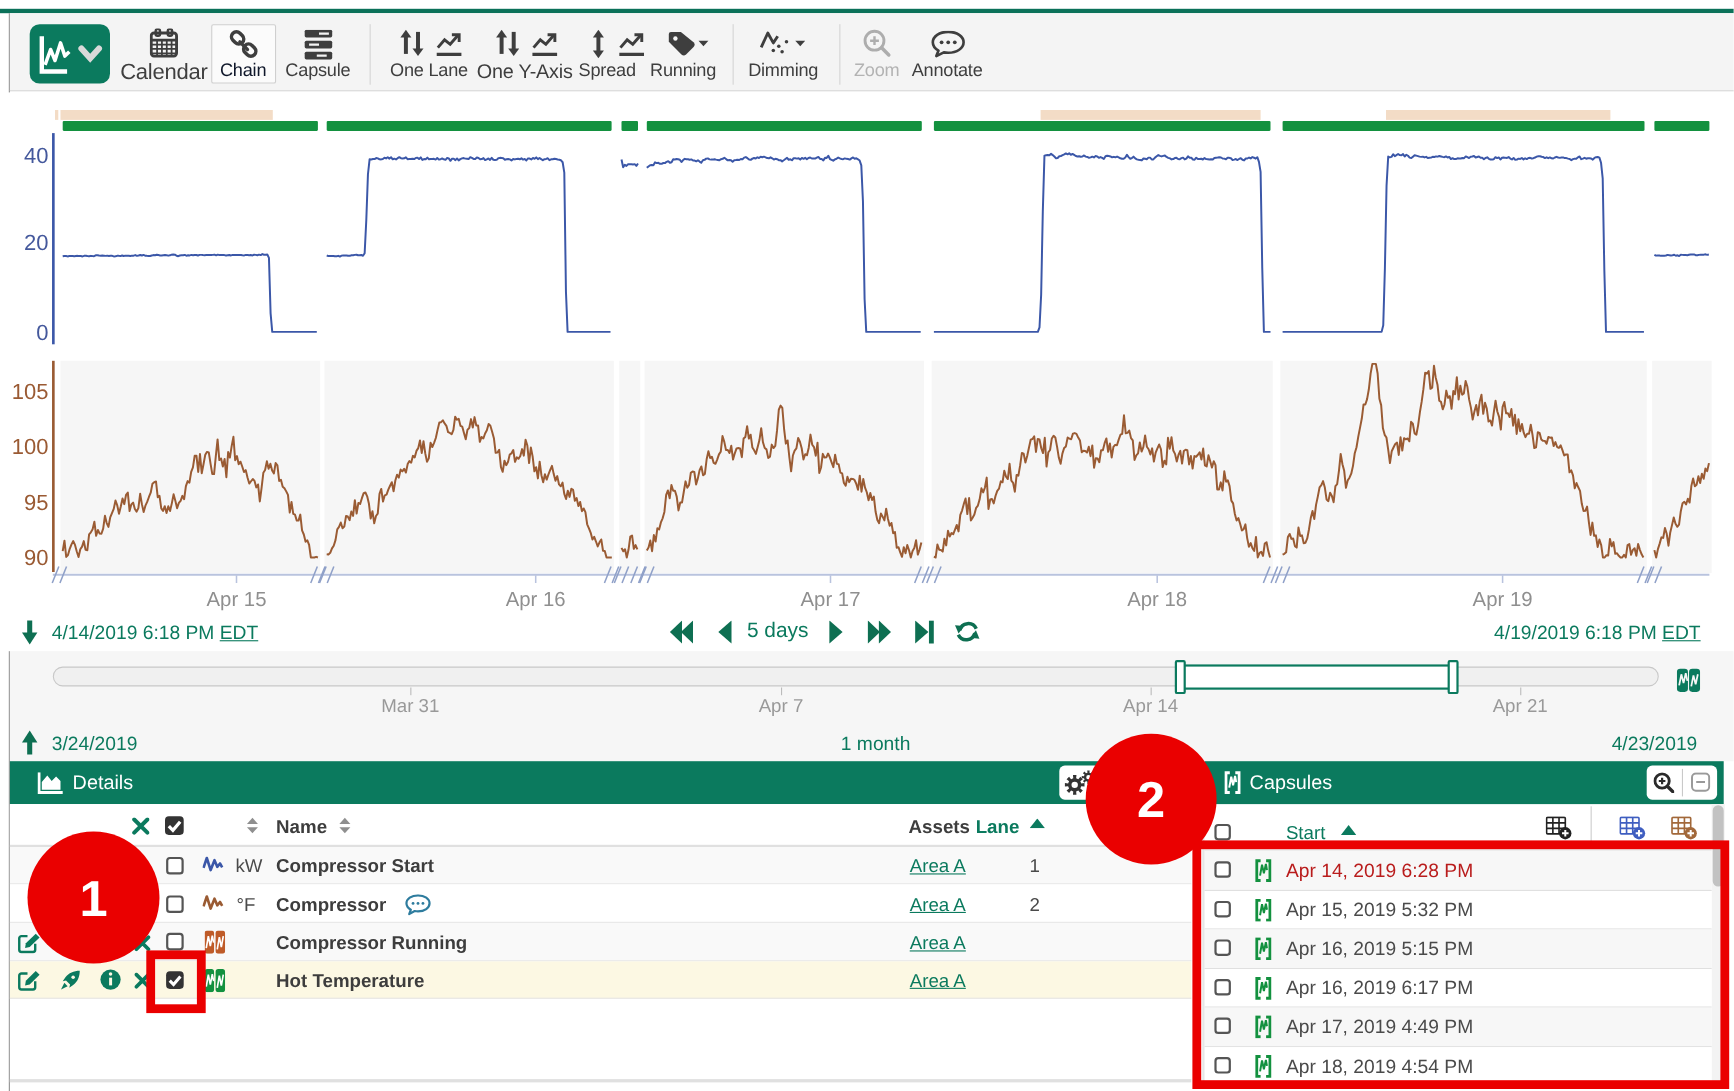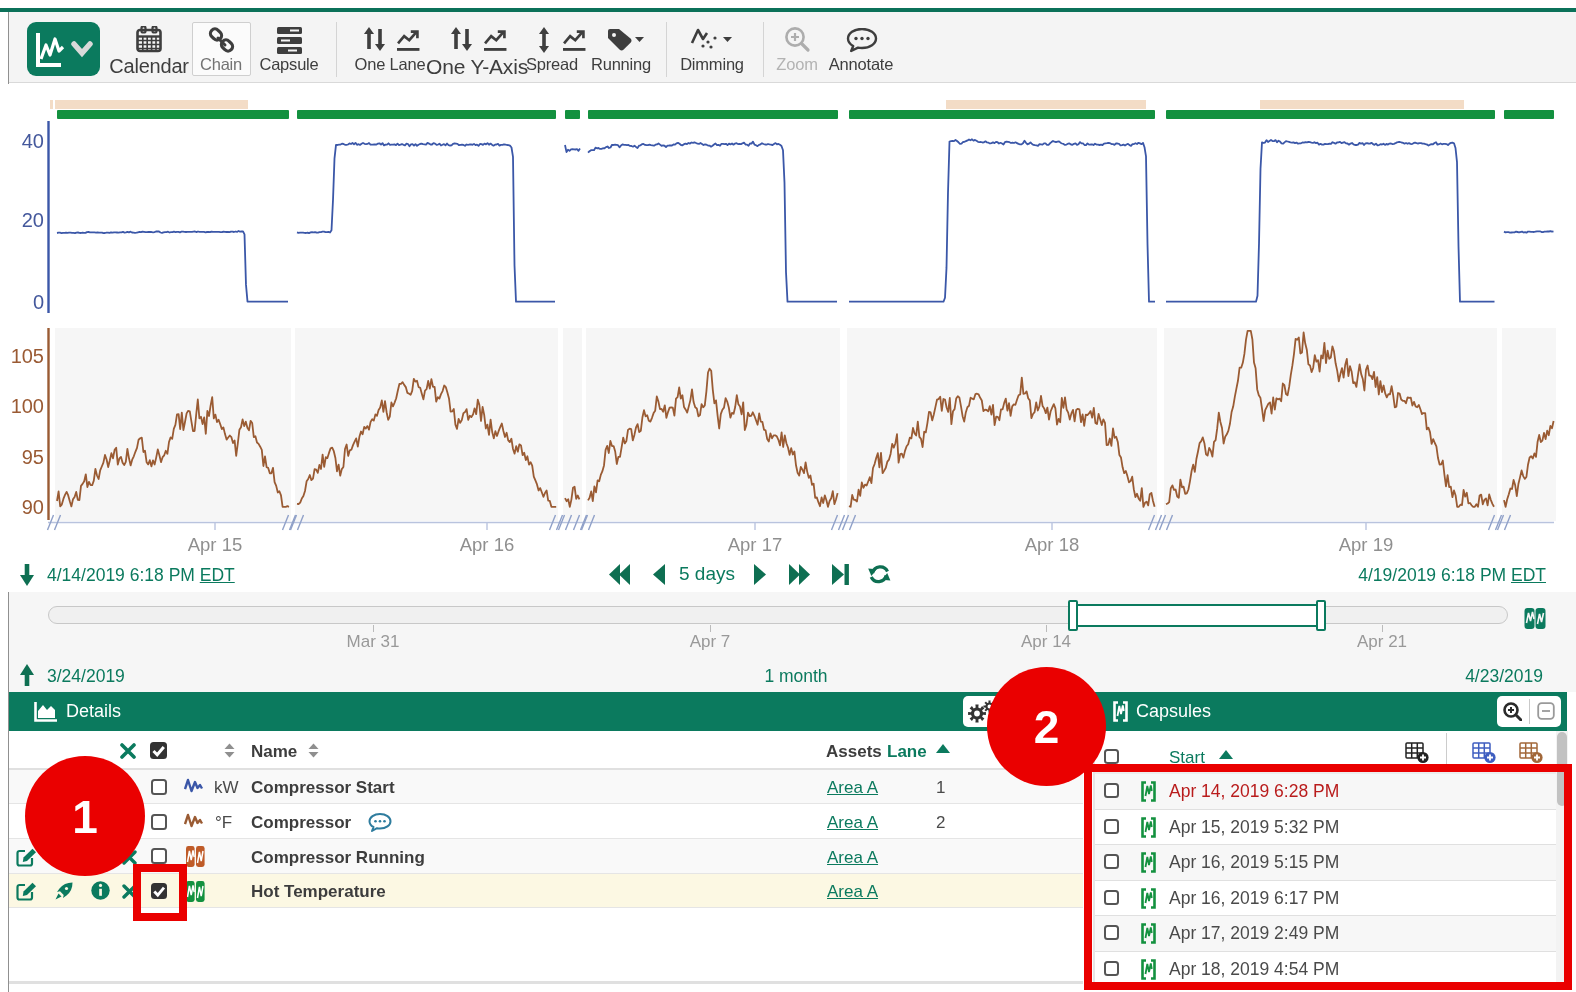--- a/index.html
+++ b/index.html
@@ -26,21 +26,21 @@
 </g>
   </svg>
 <div class="abs" style="left:79px;top:55px;width:140px;text-align:center;font-size:20px;letter-spacing:-0.2px;color:#3e3e3e">Calendar</div>
 <svg class="abs" style="left:207px;top:27px" width="29" height="29" viewBox="0 0 29 29">
 <g stroke="#3e3e3e" stroke-width="3.2" fill="none" stroke-linecap="round">
 <rect x="3" y="3" width="12" height="9" rx="4.5" transform="rotate(45 9 7.5)"></rect>
 <rect x="14" y="14" width="12" height="9" rx="4.5" transform="rotate(45 20 18.5)"></rect>
 <path d="M11 11 L18 18" stroke-width="3"></path>
 </g>
   </svg>
-<div class="abs" style="left:151px;top:55px;width:140px;text-align:center;font-size:16.5px;letter-spacing:-0.2px;color:#737373">Chain</div>
+<div class="abs" style="left:151px;top:55px;width:140px;text-align:center;font-size:16.5px;letter-spacing:-0.2px;color:#0f172a">Chain</div>
 <svg class="abs" style="left:276px;top:27px" width="27" height="28" viewBox="0 0 27 28">
 <g fill="#3e3e3e">
 <rect x="1" y="0" width="25" height="7" rx="1.5"></rect>
 <rect x="1" y="10" width="25" height="7" rx="1.5"></rect>
 <rect x="1" y="20" width="25" height="7" rx="1.5"></rect>
 </g>
 <g stroke="#f4f4f4" stroke-width="2">
 <path d="M14 3.5 H23"></path>
       <path d="M5 13.5 H14"></path>
       <path d="M12 23.5 H21"></path>
@@ -68,21 +68,21 @@
       <path d="M0 6 L5 -1 L10 6 Z"></path>
       <rect x="14.2" y="1" width="3.6" height="16"></rect>
       <path d="M11 16 L16 23 L21 16 Z"></path>
     </g>
     <g stroke="#3e3e3e" fill="none" stroke-width="2.6" transform="translate(34,1) scale(1.02)">
       <path d="M1 21 h22" stroke-width="2.8"></path>
       <path d="M2 15 L8 8 L13 12 L20 4"></path>
       <path d="M14.5 3.5 h6.5 v6.5" fill="none"></path>
     </g>
   </svg>
-<div class="abs" style="left:407px;top:55px;width:140px;text-align:center;font-size:21px;letter-spacing:-0.2px;color:#3e3e3e">One Y-Axis</div>
+<div class="abs" style="left:407px;top:55px;width:140px;text-align:center;font-size:18px;letter-spacing:-0.2px;color:#3e3e3e">One Y-Axis</div>
 <svg class="abs" style="left:537px;top:27px" width="52" height="26" viewBox="0 0 52 26">
     <g fill="#3e3e3e" transform="translate(2,2)">
       <rect x="3.2" y="4" width="3.6" height="14"></rect>
       <path d="M0 5 L5 -2 L10 5 Z"></path>
       <path d="M0 17 L5 24 L10 17 Z"></path>
     </g>
     <g stroke="#3e3e3e" fill="none" stroke-width="2.6" transform="translate(25,1) scale(1.02)">
       <path d="M1 21 h22" stroke-width="2.8"></path>
       <path d="M2 15 L8 8 L13 12 L20 4"></path>
       <path d="M14.5 3.5 h6.5 v6.5" fill="none"></path>
@@ -448,21 +448,21 @@
     <path d="M5 1.5 H1.5 V19.5 H5 M10 1.5 H13.5 V19.5 H10" stroke="#13913f" stroke-width="2.6" fill="none"></path>
     <path d="M4.5 15 L6.3 5 L8 13 L9.8 4.5 L10.8 10" stroke="#13913f" stroke-width="1.8" fill="none"></path>
   </svg>
 <div class="abs" style="left:1169px;top:887.5px;font-size:17.5px;color:#4a4a4a">Apr 16, 2019 6:17 PM</div>
 <div class="abs" style="left:1095px;top:916.0px;width:461px;height:35.5px;background:#f7f7f7;border-bottom:1px solid #e0e0e0;box-sizing:border-box"></div>
 <div class="abs" style="left:1104px;top:925.0px;width:15px;height:15px;background:#fff;border:2px solid #555;border-radius:3.5px;box-sizing:border-box"></div>
 <svg class="abs" style="left:1141px;top:923.0px" width="15.0" height="21.0" viewBox="0 0 15 21">
     <path d="M5 1.5 H1.5 V19.5 H5 M10 1.5 H13.5 V19.5 H10" stroke="#13913f" stroke-width="2.6" fill="none"></path>
     <path d="M4.5 15 L6.3 5 L8 13 L9.8 4.5 L10.8 10" stroke="#13913f" stroke-width="1.8" fill="none"></path>
   </svg>
-<div class="abs" style="left:1169px;top:923.0px;font-size:17.5px;color:#4a4a4a">Apr 17, 2019 2:49 PM</div>
+<div class="abs" style="left:1169px;top:923.0px;font-size:17.5px;color:#4a4a4a">Apr 17, 2019 4:49 PM</div>
 <div class="abs" style="left:1095px;top:951.5px;width:461px;height:35.5px;background:#ffffff;border-bottom:1px solid #e0e0e0;box-sizing:border-box"></div>
 <div class="abs" style="left:1104px;top:960.5px;width:15px;height:15px;background:#fff;border:2px solid #555;border-radius:3.5px;box-sizing:border-box"></div>
 <svg class="abs" style="left:1141px;top:958.5px" width="15.0" height="21.0" viewBox="0 0 15 21">
     <path d="M5 1.5 H1.5 V19.5 H5 M10 1.5 H13.5 V19.5 H10" stroke="#13913f" stroke-width="2.6" fill="none"></path>
     <path d="M4.5 15 L6.3 5 L8 13 L9.8 4.5 L10.8 10" stroke="#13913f" stroke-width="1.8" fill="none"></path>
   </svg>
 <div class="abs" style="left:1169px;top:958.5px;font-size:17.5px;color:#4a4a4a">Apr 18, 2019 4:54 PM</div>
 <div class="abs" style="left:1092.5px;top:731px;width:2.5px;height:259px;background:#e6e6e6"></div>
 <div class="abs" style="left:25px;top:756px;width:120px;height:120px;background:#ea0000;border-radius:50%"></div>
 <div class="abs" style="left:25px;top:794px;width:120px;text-align:center;font-size:46px;line-height:46px;font-weight:bold;color:#fff">1</div>

